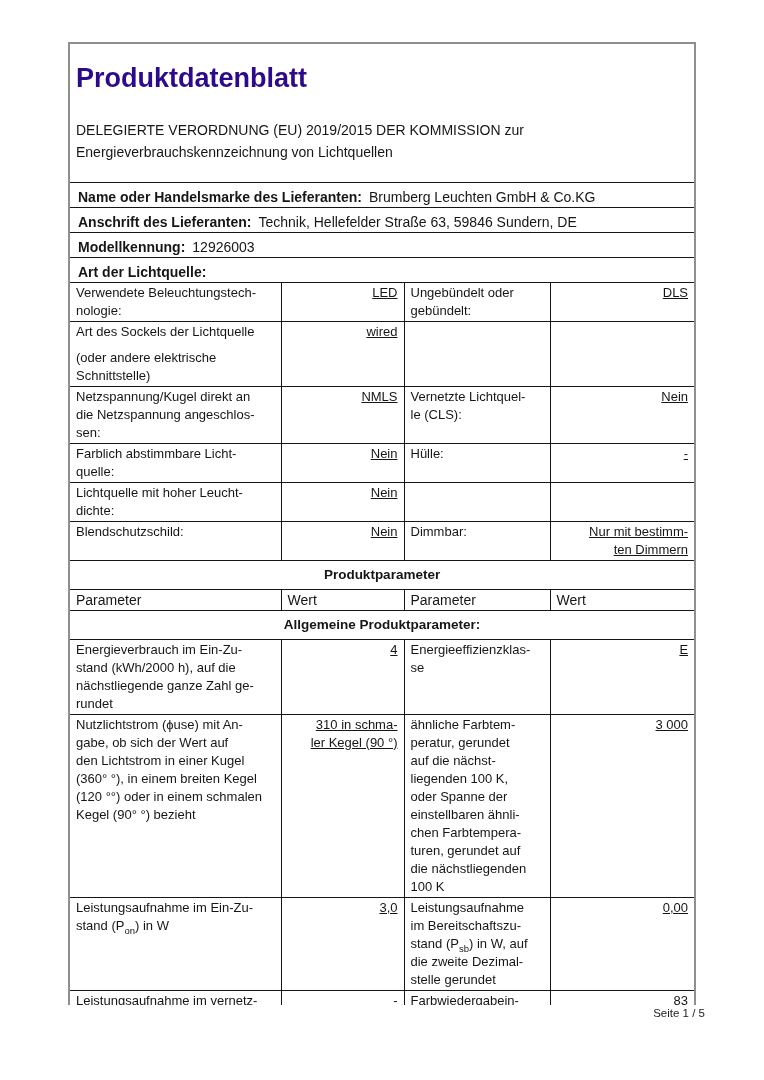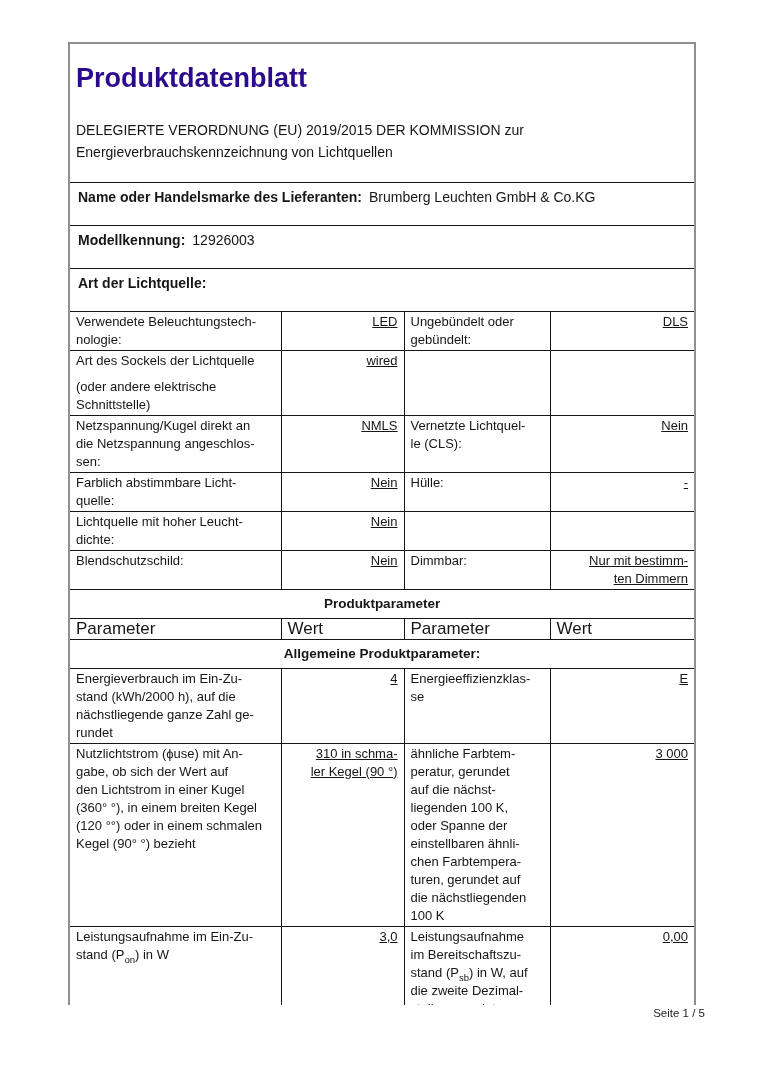--- a/index.html
+++ b/index.html
@@ -19,26 +19,26 @@
     white-space:pre-line; overflow:hidden;
   }
   table.doc tr:first-child td { border-top:none; }
   table.doc td:first-child { border-left:none; }
   table.doc td:last-child  { border-right:none; }
 
   td.title-cell { white-space:normal; padding:6px 10px 9px 10px; }
   .doc-title { font-size:27px; line-height:31px; font-weight:700; color:#2d0a8c; margin:0 0 7px 0; }
   .doc-subtitle { font-size:14px; line-height:22px; color:#161616; white-space:pre-line; }
 
-  tr.info td { white-space:normal; padding:5px 8px 18px 8px; font-size:14px; line-height:19px; }
+  tr.info td { white-space:normal; padding:5px 8px 0 8px; font-size:14px; line-height:19px; }
   .lbl { font-weight:700; }
   .val { margin-left:7px; }
 
   tr.sec td { text-align:center; font-weight:700; font-size:13.5px; padding:5px 6px; }
-  tr.pw  td { font-size:17px; padding:1px 6px;margin-top:40px; }
+  tr.pw  td { font-size:14px; padding:1px 6px;margin-top:40px; }
 
   tr.data td:nth-child(2), tr.data td:nth-child(4) { text-align:right;text-decoration:underline; }
   .para2 { margin-top:8px; }
   tr.lastrow td { height:76px; }
   sub { font-size:9.5px; line-height:0; }
 
   .footer {
     position:absolute; top:1006px; right:59px;
     font-size:11.5px; line-height:14px; color:#222;
   }
@@ -60,20 +60,25 @@
       <td class="title-cell" colspan="4">
         <div class="doc-title">Produktdatenblatt</div>
         <div class="doc-subtitle">DELEGIERTE VERORDNUNG (EU) 2019/2015 DER KOMMISSION zur
 Energieverbrauchskennzeichnung von Lichtquellen</div>
       </td>
     </tr>
 
     <tr class="info">
       <td colspan="4">
         <span class="lbl">Name oder Handelsmarke des Lieferanten:</span><span class="val">Brumberg Leuchten GmbH &amp; Co.KG</span>
+      </td>
+    </tr>
+    <tr class="info">
+      <td colspan="4">
+        <span class="lbl">Anschrift des Lieferanten:</span><span class="val">Technik, Hellefelder Straße 63, 59846 Sundern, DE</span>
       </td>
     </tr>
     <tr class="info">
       <td colspan="4">
         <span class="lbl">Modellkennung:</span><span class="val">12926003</span>
       </td>
     </tr>
     <tr class="info">
       <td colspan="4">
         <span class="lbl">Art der Lichtquelle:</span>

